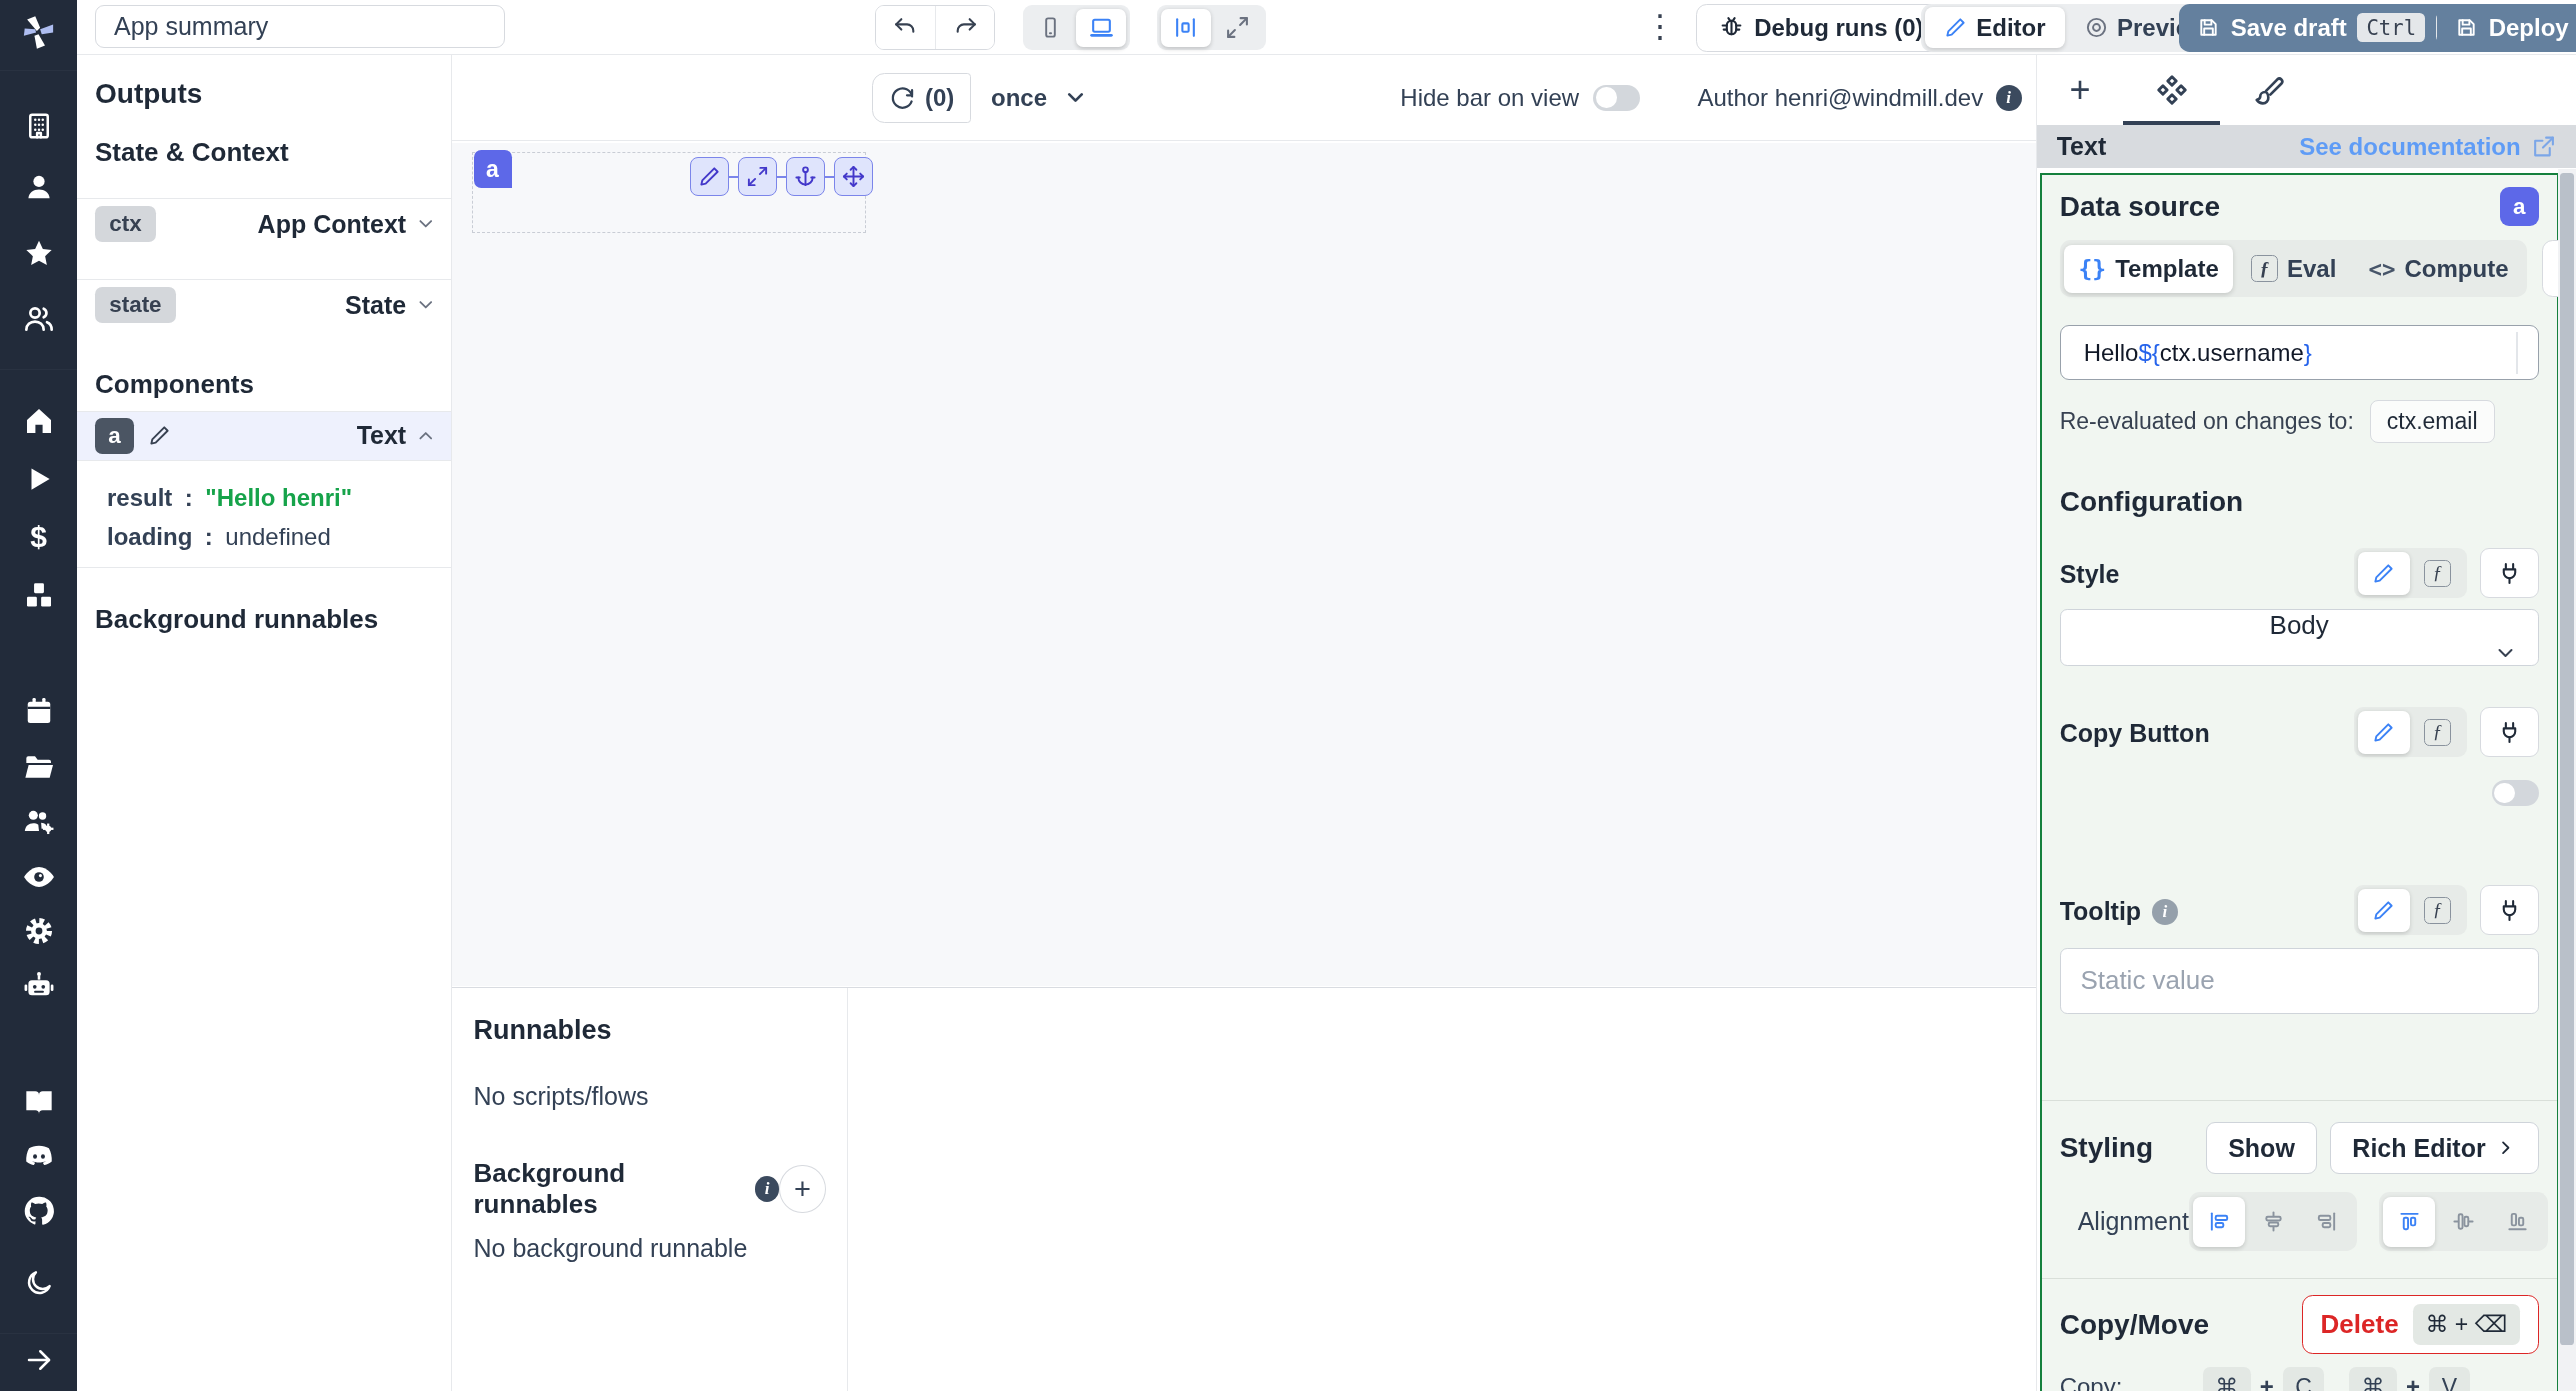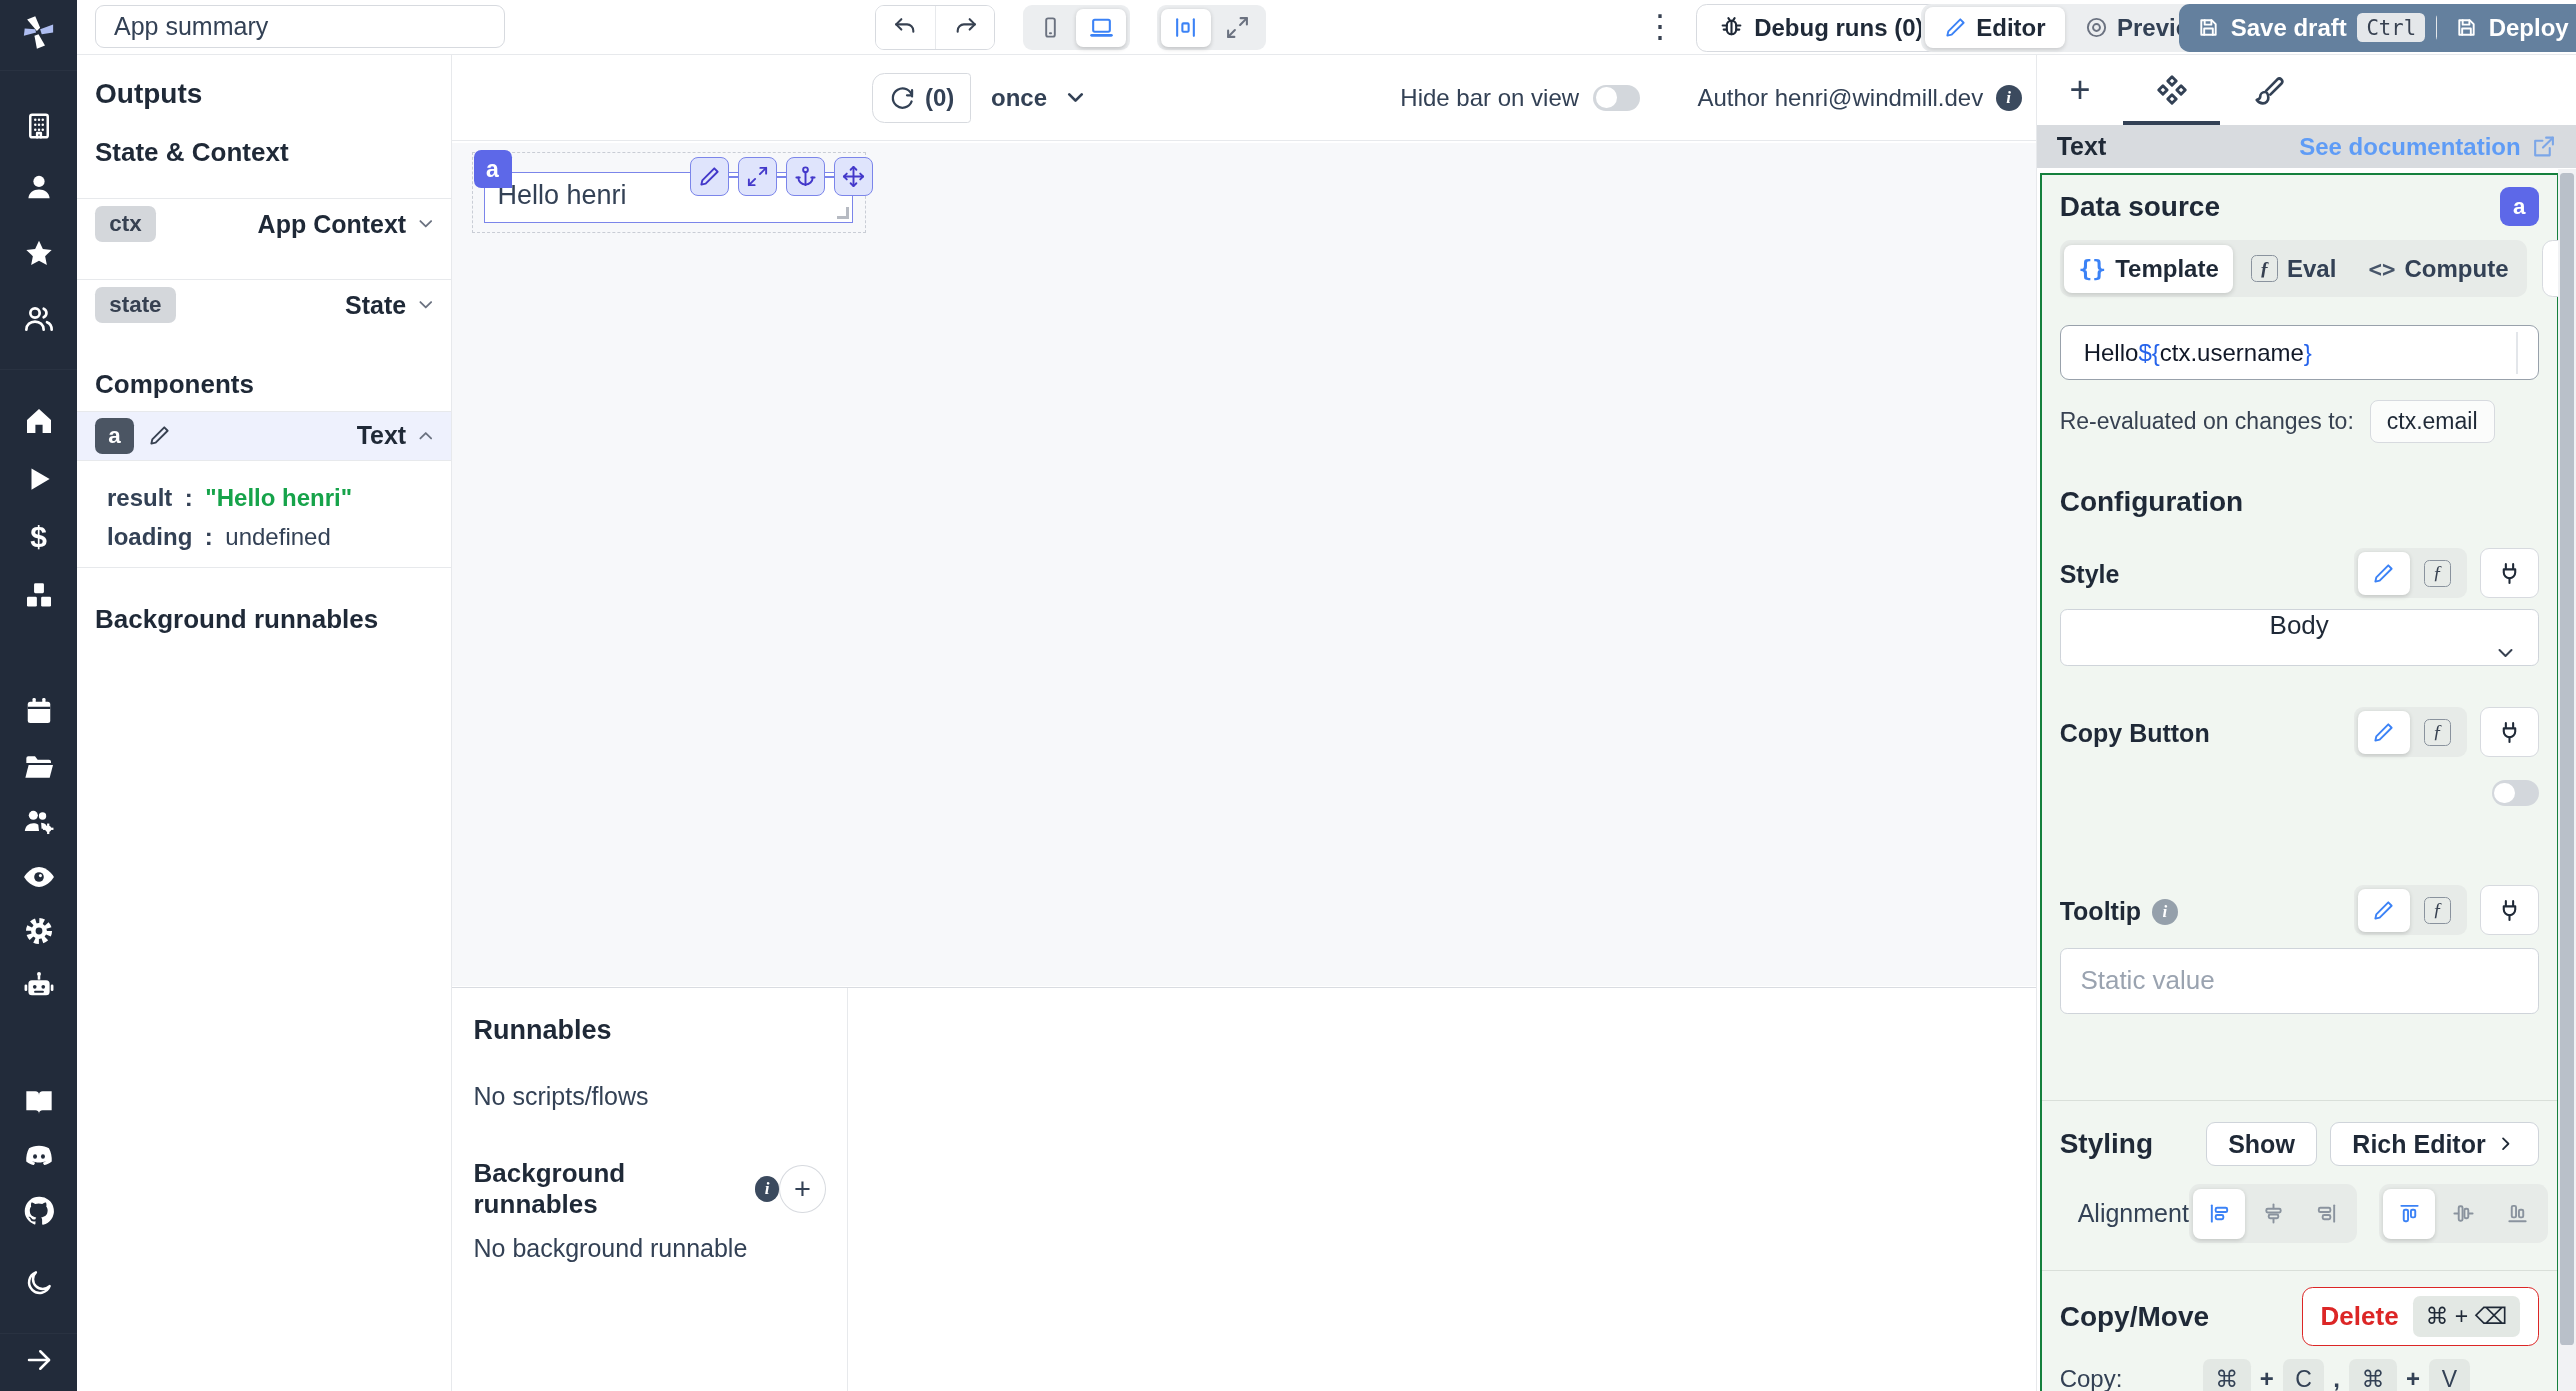--- a/index.html
+++ b/index.html
@@ -114,21 +114,21 @@
   .minitem{width:52px;height:43px;display:flex;align-items:center;justify-content:center;border-radius:7.2px;cursor:pointer;color:#8a939e;}
   .minitem.on{background:#fff;box-shadow:0 1.8px 4.5px rgba(0,0,0,.15);color:var(--blue);}
   .plugsm{width:59px;height:50px;background:#fff;border:1.8px solid var(--bd);border-radius:9px;display:flex;align-items:center;justify-content:center;color:var(--ink);cursor:pointer;}
   .selbox{margin-top:10.7px;height:57px;border:1.8px solid #cfd4da;border-radius:7.2px;background:#fff;display:flex;align-items:center;padding:0 19.7px;font-size:26px;color:var(--ink);cursor:pointer;flex-direction:column;}
   .selbox .chev{margin-left:auto;color:#374151;}
   .togglerow{display:flex;justify-content:flex-end;margin-top:23px;}
   .inputbox{margin-top:12.5px;height:66px;border:1.8px solid #cfd4da;border-radius:7.2px;background:#fff;width:100%;font-size:26px;color:var(--ink);padding:0 19.7px;outline:none;}
   .inputbox::placeholder{color:var(--ph);}
   .gdiv{border-top:1.8px solid #d9dfd9;margin:0 -18px;}
   .stylrow{display:flex;align-items:center;margin-top:21.5px;}
-  .wbtn{height:44px;border:1.8px solid #cfd4da;border-radius:9px;background:#fff;display:flex;align-items:center;gap:9px;padding:0 21.5px;font-size:25px;font-weight:700;color:var(--ink);cursor:pointer;}
+  .wbtn{height:52px;border:1.8px solid #cfd4da;border-radius:9px;background:#fff;display:flex;align-items:center;gap:9px;padding:0 21.5px;font-size:25px;font-weight:700;color:var(--ink);cursor:pointer;}
   .alrow{display:flex;align-items:center;margin-top:18px;}
   .allbl{font-size:25px;color:var(--ink2);margin-left:18px;}
   .alseg{height:59px;background:#e7ebe8;border-radius:10.7px;display:flex;align-items:center;padding:4.5px;gap:1.8px;}
   .alitem{width:52px;height:50px;display:flex;align-items:center;justify-content:center;border-radius:8px;color:#8a939e;cursor:pointer;}
   .alitem.on{background:#fff;box-shadow:0 1.8px 4.5px rgba(0,0,0,.15);color:var(--blue);}
   .cmrow{display:flex;align-items:center;margin-top:16px;}
   .delbtn{margin-left:auto;height:59px;border:1.8px solid var(--red);border-radius:10.7px;background:#fff;display:flex;align-items:center;gap:14.3px;padding:0 18px;cursor:pointer;}
   .dellbl{color:var(--red);font-size:26px;font-weight:700;}
   .delkbd{background:var(--kbd);border-radius:7.2px;padding:7.2px 12.5px;font-size:23px;color:var(--ink);}
   .scrow{display:flex;align-items:center;margin-top:12.5px;height:41px;gap:9px;}
@@ -454,24 +454,20 @@
   </div>
   <div class="author">
     <span>Author henri@windmill.dev</span>
     <span class="info">i</span>
   </div>
 </div>
 
 <main class="canvasarea">
   <div class="cell"></div>
   <div class="cbadge">a</div>
-  <div class="comp">
-    <div class="txt">Hello henri</div>
-    <div class="resize"></div>
-  </div>
   <div class="ctools">
     <div class="ctool">
       <svg class="s" width="23" height="23" viewBox="0 0 24 24">
           <path d="M17 3.5l3.5 3.5L8 19.5 3.5 20.5 4.5 16 17 3.5z"></path>
         </svg>
     </div>
     <div class="conn"></div>
     <div class="ctool">
       <svg class="s" width="23" height="23" viewBox="0 0 24 24">
           <polyline points="15 3 21 3 21 9"></polyline>

